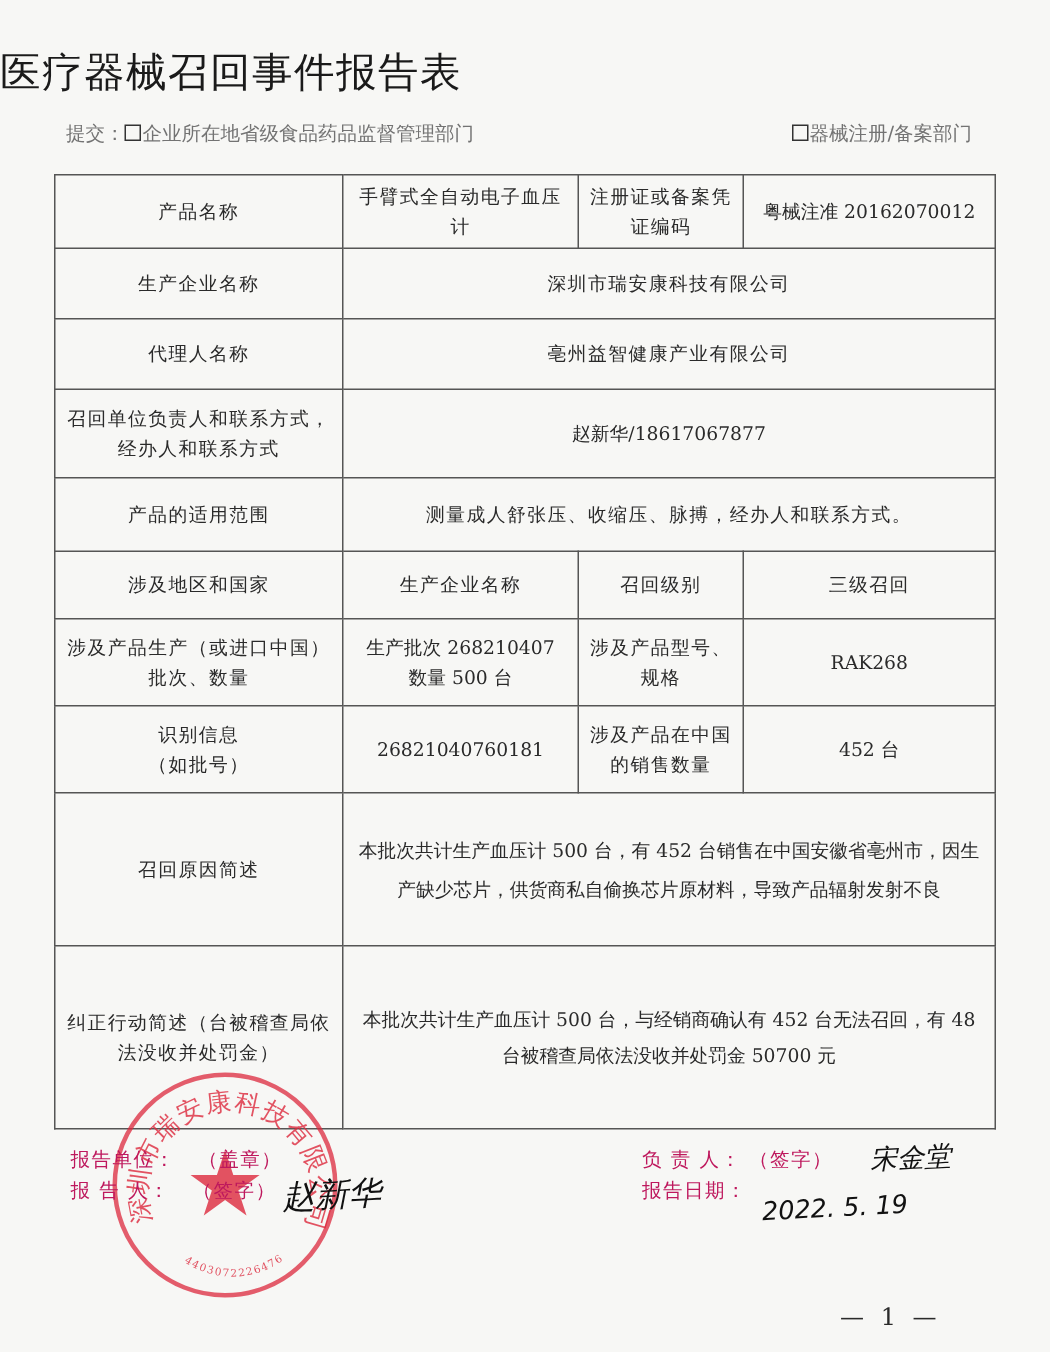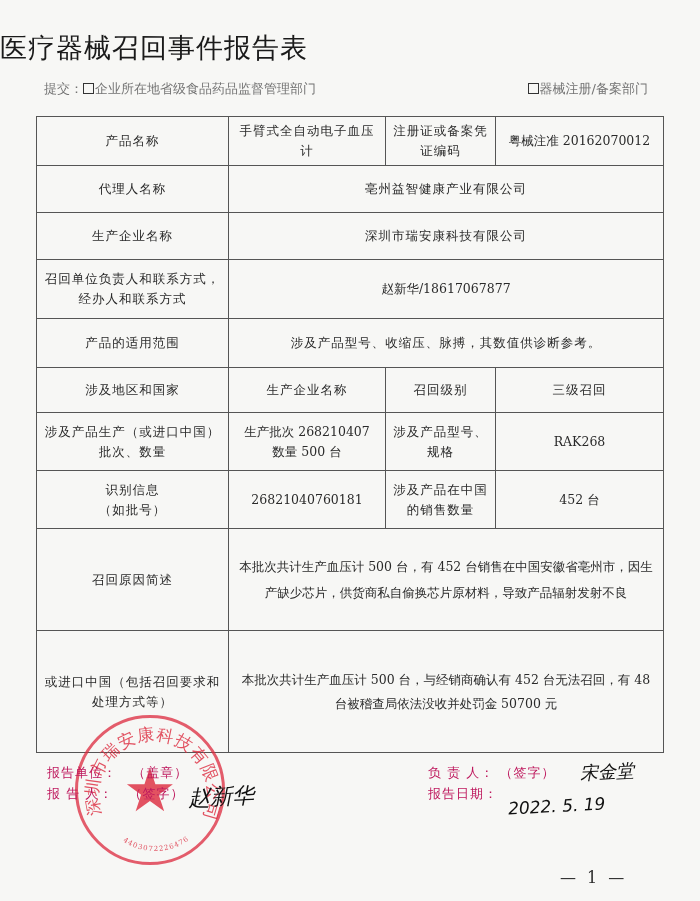--- a/index.html
+++ b/index.html
@@ -69,34 +69,34 @@
     <col style="width:168px">
   </colgroup>
   <tbody>
       <tr style="height:49px">
     <td class="lbl">产品名称</td>
     <td class="lbl">手臂式全自动电子血压计</td>
     <td class="lbl">注册证或备案凭证编码</td>
     <td>粤械注准 20162070012</td>
   </tr>
   <tr style="height:47px">
+    <td class="lbl">生产企业名称</td>
+    <td class="val-wide" colspan="3">深圳市瑞安康科技有限公司</td>
+  </tr>
+  <tr style="height:47px">
     <td class="lbl">代理人名称</td>
     <td class="val-wide" colspan="3">亳州益智健康产业有限公司</td>
-  </tr>
-  <tr style="height:47px">
-    <td class="lbl">生产企业名称</td>
-    <td class="val-wide" colspan="3">深圳市瑞安康科技有限公司</td>
   </tr>
   <tr style="height:59px">
     <td class="lbl">召回单位负责人和联系方式，经办人和联系方式</td>
     <td colspan="3">赵新华/18617067877</td>
   </tr>
   <tr style="height:49px">
     <td class="lbl">产品的适用范围</td>
-    <td class="val-wide" colspan="3">涉及产品型号、收缩压、脉搏，其数值供诊断参考。</td>
+    <td class="val-wide" colspan="3">测量成人舒张压、收缩压、脉搏，经办人和联系方式。</td>
   </tr>
   <tr style="height:45px">
     <td class="lbl">涉及地区和国家</td>
     <td class="lbl">生产企业名称</td>
     <td class="lbl">召回级别</td>
     <td class="lbl">三级召回</td>
   </tr>
   <tr style="height:58px">
     <td class="lbl">涉及产品生产（或进口中国）批次、数量</td>
     <td>
@@ -113,21 +113,21 @@
     </td>
     <td>26821040760181</td>
     <td class="lbl">涉及产品在中国的销售数量</td>
     <td>452 台</td>
   </tr>
   <tr style="height:102px">
     <td class="lbl">召回原因简述</td>
     <td colspan="3" style="padding:0 8px; line-height:26px;">本批次共计生产血压计 500 台，有 452 台销售在中国安徽省亳州市，因生产缺少芯片，供货商私自偷换芯片原材料，导致产品辐射发射不良</td>
   </tr>
   <tr style="height:122px">
-    <td class="lbl">或进口中国（包括召回要求和处理方式等）</td>
+    <td class="lbl">纠正行动简述（台被稽查局依法没收并处罚金）</td>
     <td colspan="3" style="padding:16px 8px; line-height:24px;">本批次共计生产血压计 500 台，与经销商确认有 452 台无法召回，有 48 台被稽查局依法没收并处罚金 50700 元</td>
   </tr>
 </tbody>
   </table>
 
 <div class="stamp">
   <svg class="stamp-ring-text" width="150" height="150" viewBox="0 0 150 150">
     <defs>
       <path id="arc" d="M 25 100 A 55 55 0 1 1 125 100"></path>
       <path id="arc2" d="M 38 118 A 58 58 0 0 0 116 118"></path>

